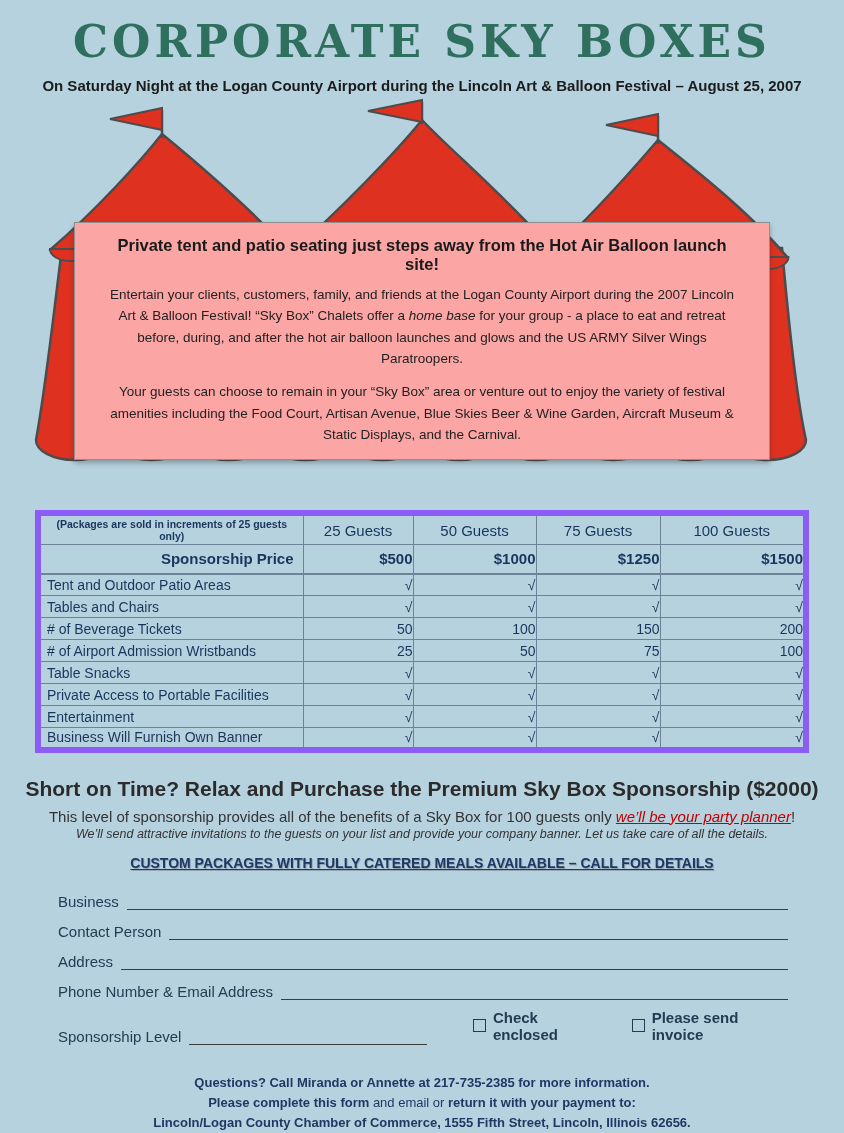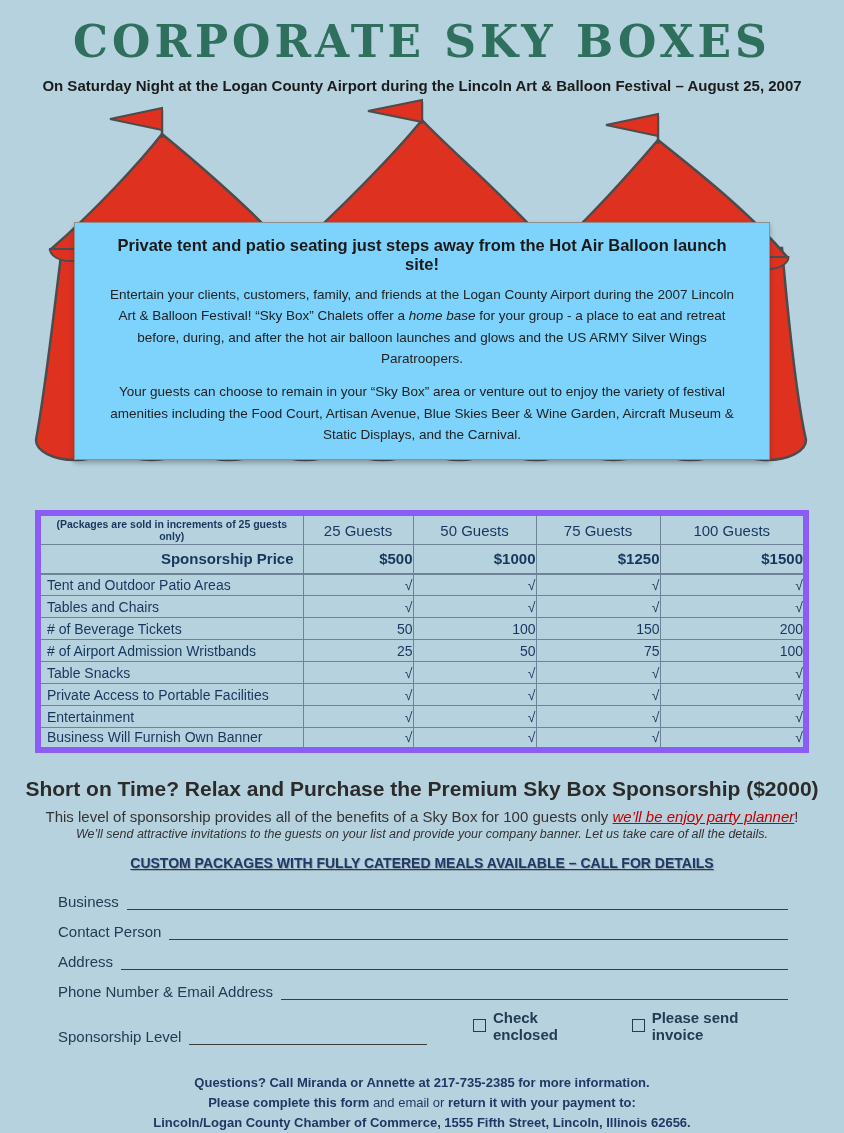--- a/index.html
+++ b/index.html
@@ -27,21 +27,21 @@
     text-align: center;
     font-size: 15px;
     font-weight: bold;
     color: #1b1b1b;
   }
   
   .hero { position: relative; height: 396px; margin-top: 4px; }
   .tent-svg { position: absolute; left: 0; top: 0; }
   .promo {
     position: absolute; left: 74px; top: 124px; width: 696px; min-height: 208px;
-    background: #7dd3fc;
+    background: #fca5a5;
     border: 1px solid #8f8f8f;
     box-shadow: 0 3px 5px rgba(40,40,40,0.35);
     padding: 13px 34px 14px;
     text-align: center;
   }
   .promo-head { font-size: 16.5px; font-weight: bold; color: #1a1a1a; margin-bottom: 10px; }
   .promo-p { font-size: 13.5px; color: #222; line-height: 1.58; }
   .promo-p + .promo-p { margin-top: 12px; }
   .promo-p em { }
   
@@ -212,21 +212,21 @@
         <td class="val">√</td>
         <td class="val">√</td>
         <td class="val">√</td>
         <td class="val">√</td>
       </tr>
     </tbody>
   </table>
 
   <section class="premium">
     <h2 class="premium-head">Short on Time? Relax and Purchase the Premium Sky Box Sponsorship ($2000)</h2>
-    <p class="prem-line1"><span>This level of sponsorship provides all of the benefits of a Sky Box for 100 guests only </span><span class="red-u">we’ll be enjoy party planner</span><span>!</span></p>
+    <p class="prem-line1"><span>This level of sponsorship provides all of the benefits of a Sky Box for 100 guests only </span><span class="red-u">we’ll be your party planner</span><span>!</span></p>
     <p class="prem-line2">We’ll send attractive invitations to the guests on your list and provide your company banner. Let us take care of all the details.</p>
     <div class="custom-note">CUSTOM PACKAGES WITH FULLY CATERED MEALS AVAILABLE – CALL FOR DETAILS</div>
   </section>
 
   <section class="form">
     <div class="frow">
       <span class="flabel">Business</span>
       <span class="fline"></span>
     </div>
     <div class="frow">

